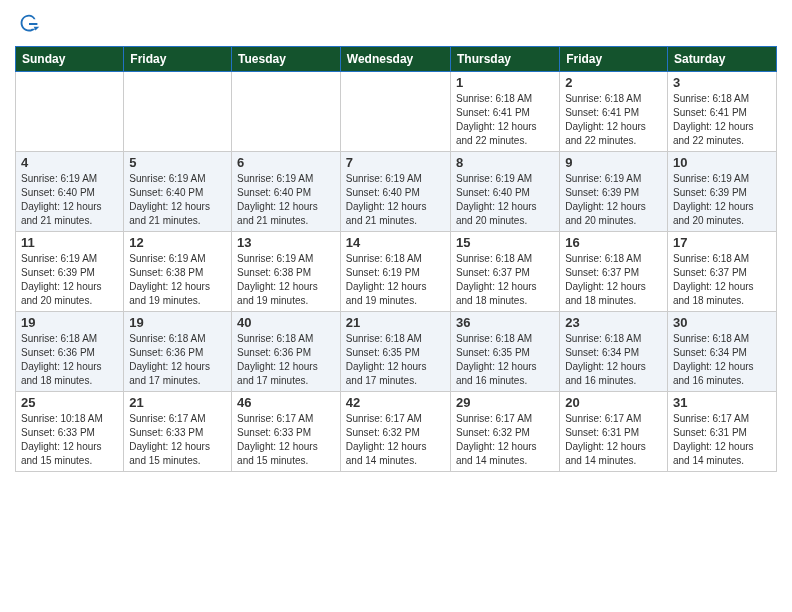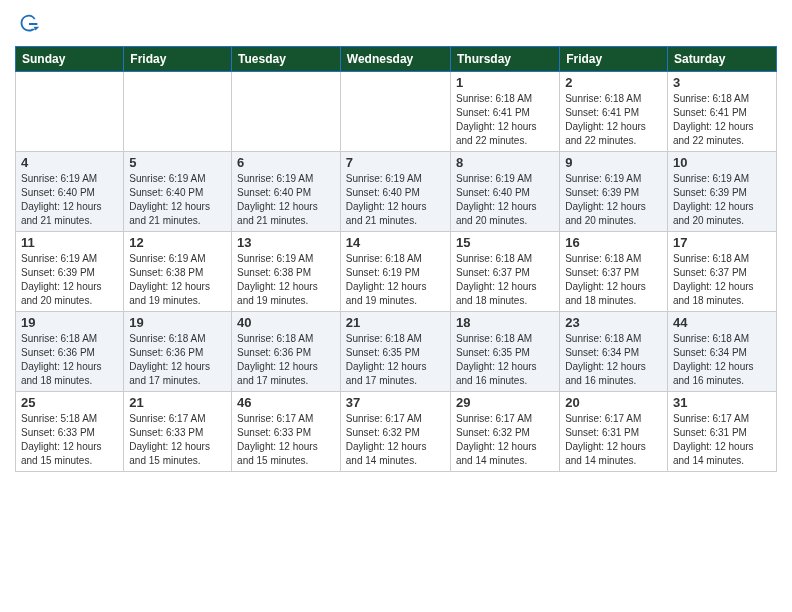--- a/index.html
+++ b/index.html
@@ -278,65 +278,65 @@
 and 17 minutes.</div>
           </td>
           <td>
             <span class="day-number">21</span>
             <div class="day-info">Sunrise: 6:18 AM
 Sunset: 6:35 PM
 Daylight: 12 hours
 and 17 minutes.</div>
           </td>
           <td>
-            <span class="day-number">18</span>
+            <span class="day-number">36</span>
             <div class="day-info">Sunrise: 6:18 AM
 Sunset: 6:35 PM
 Daylight: 12 hours
 and 16 minutes.</div>
           </td>
           <td>
             <span class="day-number">23</span>
             <div class="day-info">Sunrise: 6:18 AM
 Sunset: 6:34 PM
 Daylight: 12 hours
 and 16 minutes.</div>
           </td>
           <td>
-            <span class="day-number">44</span>
+            <span class="day-number">30</span>
             <div class="day-info">Sunrise: 6:18 AM
 Sunset: 6:34 PM
 Daylight: 12 hours
 and 16 minutes.</div>
           </td>
         </tr>
         <tr>
           <td>
             <span class="day-number">25</span>
-            <div class="day-info">Sunrise: 5:18 AM
+            <div class="day-info">Sunrise: 10:18 AM
 Sunset: 6:33 PM
 Daylight: 12 hours
 and 15 minutes.</div>
           </td>
           <td>
             <span class="day-number">21</span>
             <div class="day-info">Sunrise: 6:17 AM
 Sunset: 6:33 PM
 Daylight: 12 hours
 and 15 minutes.</div>
           </td>
           <td>
             <span class="day-number">46</span>
             <div class="day-info">Sunrise: 6:17 AM
 Sunset: 6:33 PM
 Daylight: 12 hours
 and 15 minutes.</div>
           </td>
           <td>
-            <span class="day-number">37</span>
+            <span class="day-number">42</span>
             <div class="day-info">Sunrise: 6:17 AM
 Sunset: 6:32 PM
 Daylight: 12 hours
 and 14 minutes.</div>
           </td>
           <td>
             <span class="day-number">29</span>
             <div class="day-info">Sunrise: 6:17 AM
 Sunset: 6:32 PM
 Daylight: 12 hours

